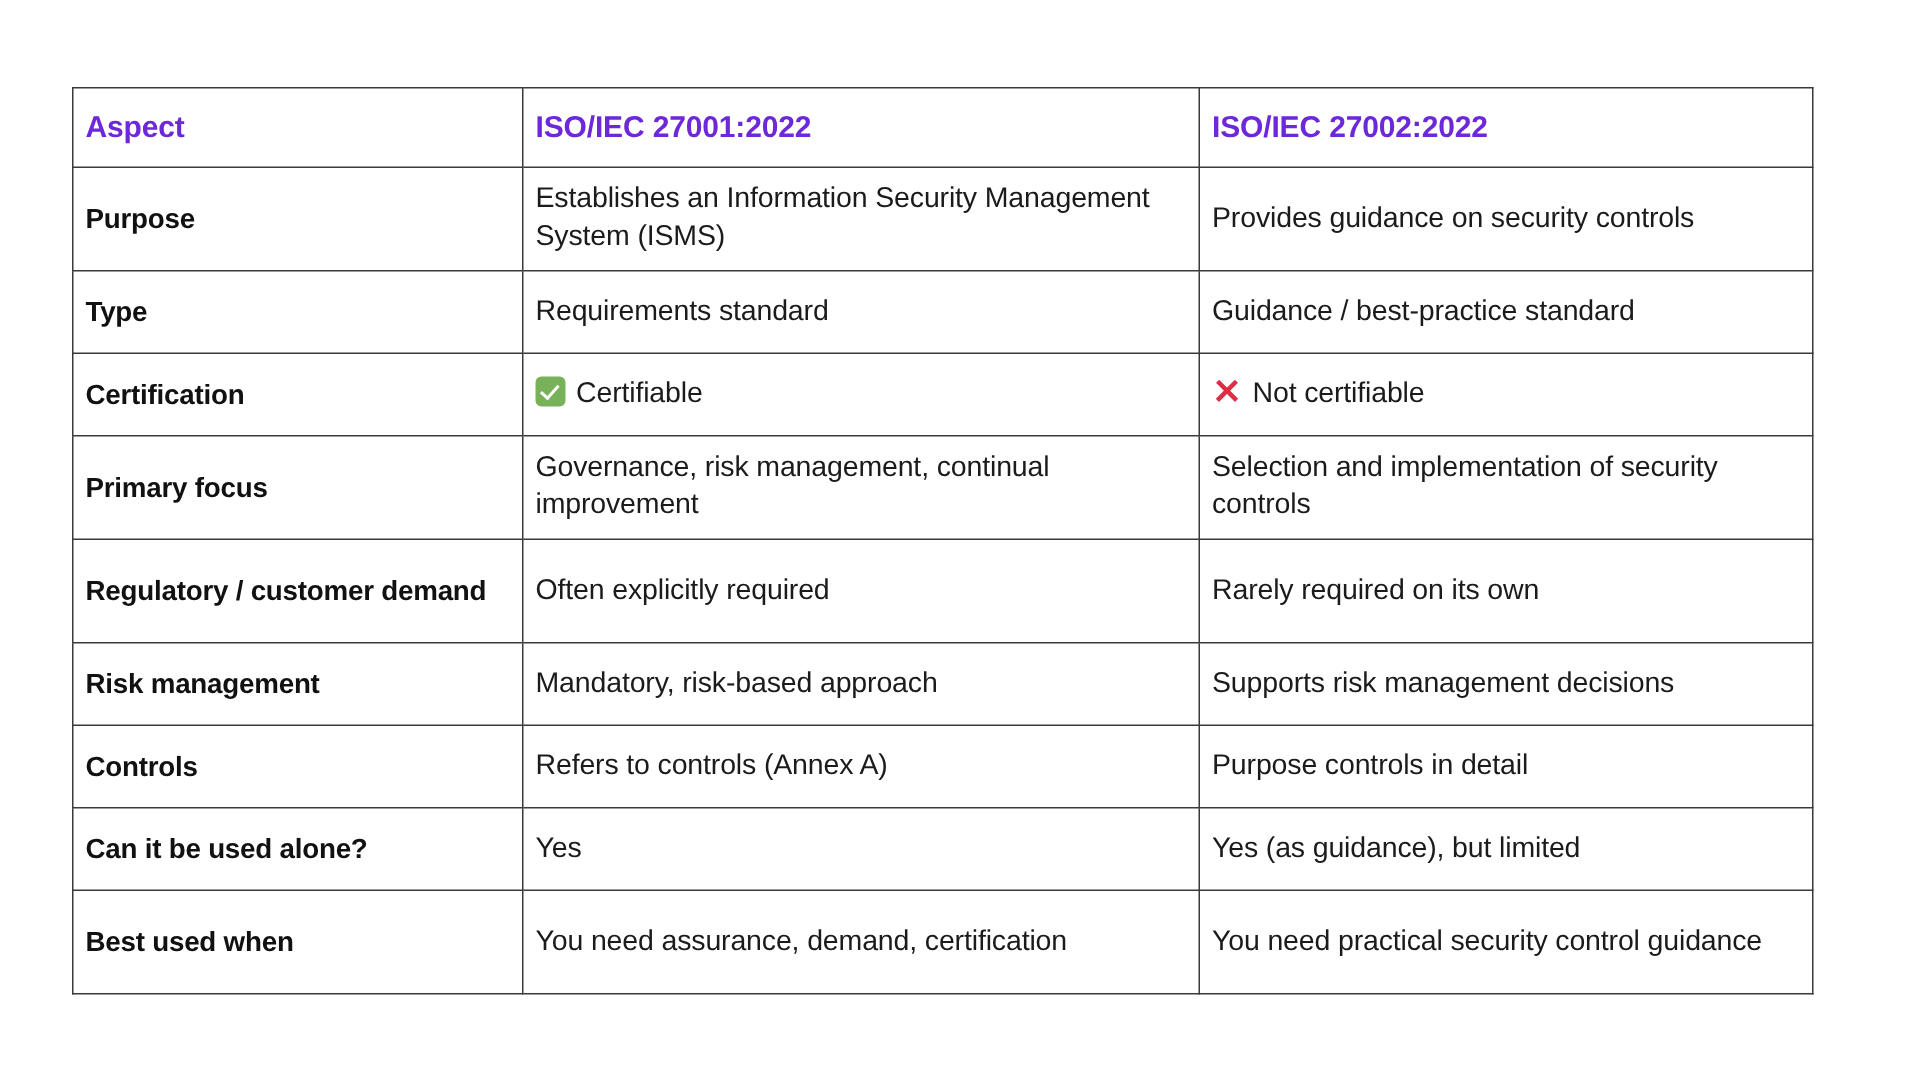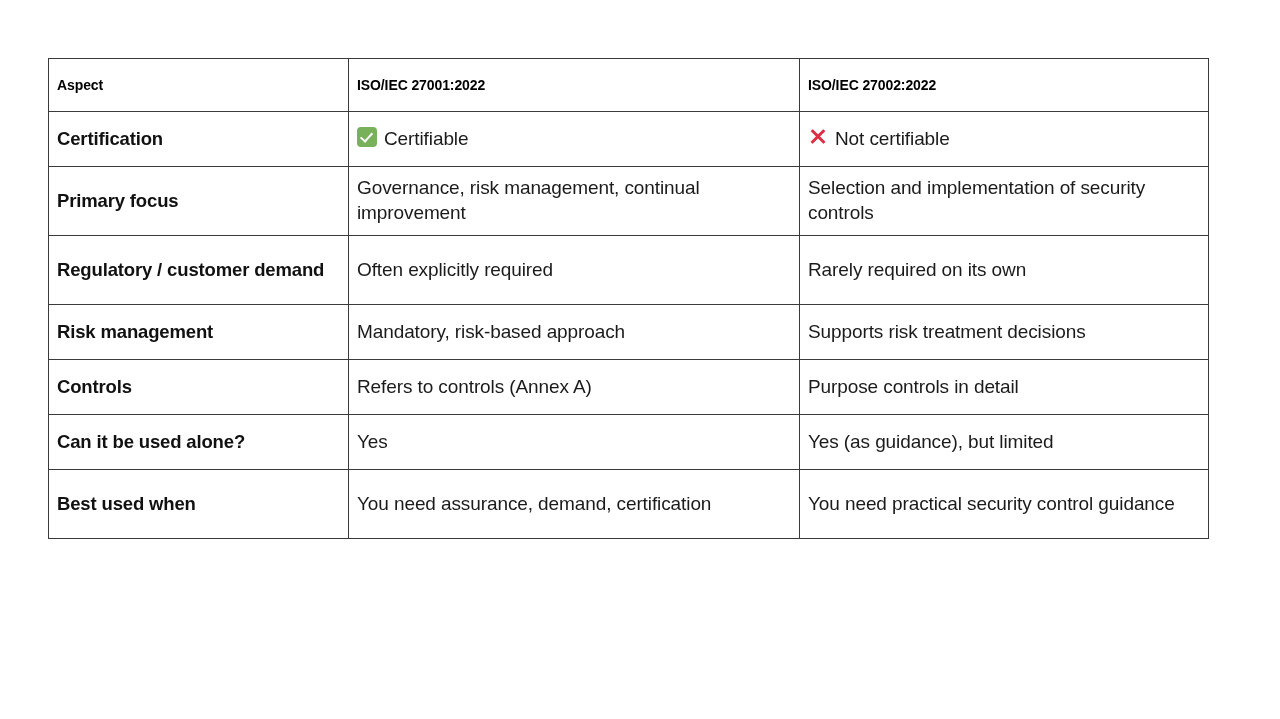--- a/index.html
+++ b/index.html
@@ -39,22 +39,22 @@
     border: 1px solid #3a3a3a;
     vertical-align: middle;
     padding: 8px 7px 8px 8px;
     text-align: left;
   }
 
   
   .hdr-cell {
     height: 36px;
     font-weight: bold;
-    font-size: 14px;
-    color: #000000;
+    font-size: 20px;
+    color: #6d28d9;
     letter-spacing: -0.1px;
     padding-left: 8px;
   }
   .hdr-cell .lbl { display: block; }
 
   
   .aspect-cell {
     font-weight: bold;
     font-size: 18.5px;
     color: #111111;
@@ -141,21 +141,43 @@
           <th class="hdr-cell">
             <span class="lbl">ISO/IEC 27001:2022</span>
           </th>
           <th class="hdr-cell">
             <span class="lbl">ISO/IEC 27002:2022</span>
           </th>
         </tr>
       </thead>
       <tbody>
 
-
+        <tr class="r-tall">
+          <td class="aspect-cell">
+            <span class="cellline">Purpose</span>
+          </td>
+          <td class="val-cell">
+            <span class="cellline">Establishes an Information Security Management System (ISMS)</span>
+          </td>
+          <td class="val-cell">
+            <span class="cellline">Provides guidance on security controls</span>
+          </td>
+        </tr>
+
+        <tr class="r-short">
+          <td class="aspect-cell">
+            <span class="cellline">Type</span>
+          </td>
+          <td class="val-cell">
+            <span class="cellline">Requirements standard</span>
+          </td>
+          <td class="val-cell">
+            <span class="cellline">Guidance / best-practice standard</span>
+          </td>
+        </tr>
 
         <tr class="r-short">
           <td class="aspect-cell">
             <span class="cellline">Certification</span>
           </td>
           <td class="val-cell">
             <span class="icon-row">
               <span class="icon-check"></span>
               <span>Certifiable</span>
             </span>
@@ -194,21 +216,21 @@
         </tr>
 
         <tr class="r-short">
           <td class="aspect-cell">
             <span class="cellline">Risk management</span>
           </td>
           <td class="val-cell">
             <span class="cellline">Mandatory, risk-based approach</span>
           </td>
           <td class="val-cell">
-            <span class="cellline">Supports risk treatment decisions</span>
+            <span class="cellline">Supports risk management decisions</span>
           </td>
         </tr>
 
         <tr class="r-short">
           <td class="aspect-cell">
             <span class="cellline">Controls</span>
           </td>
           <td class="val-cell">
             <span class="cellline">Refers to controls (Annex A)</span>
           </td>

